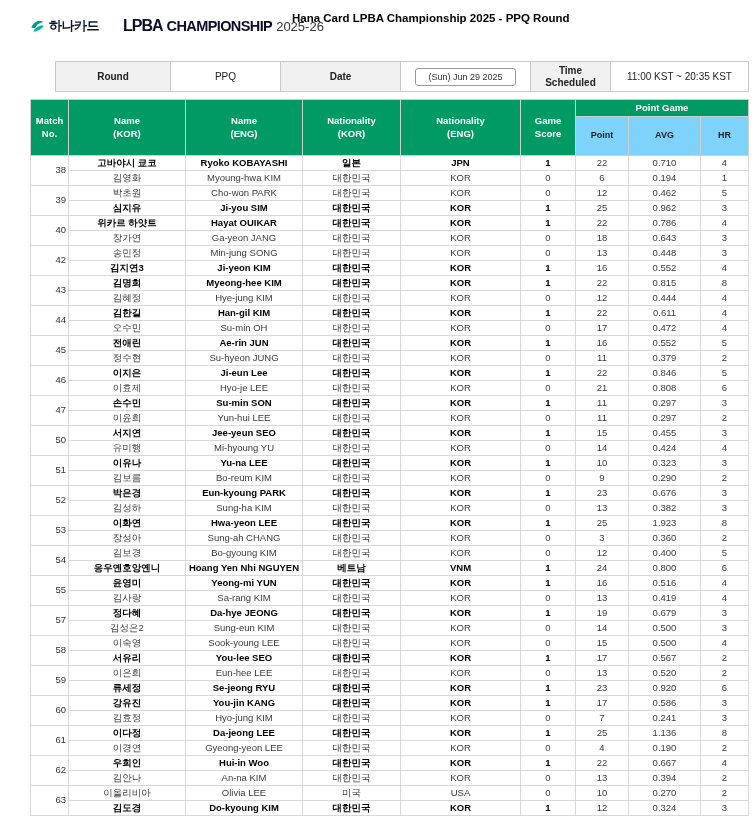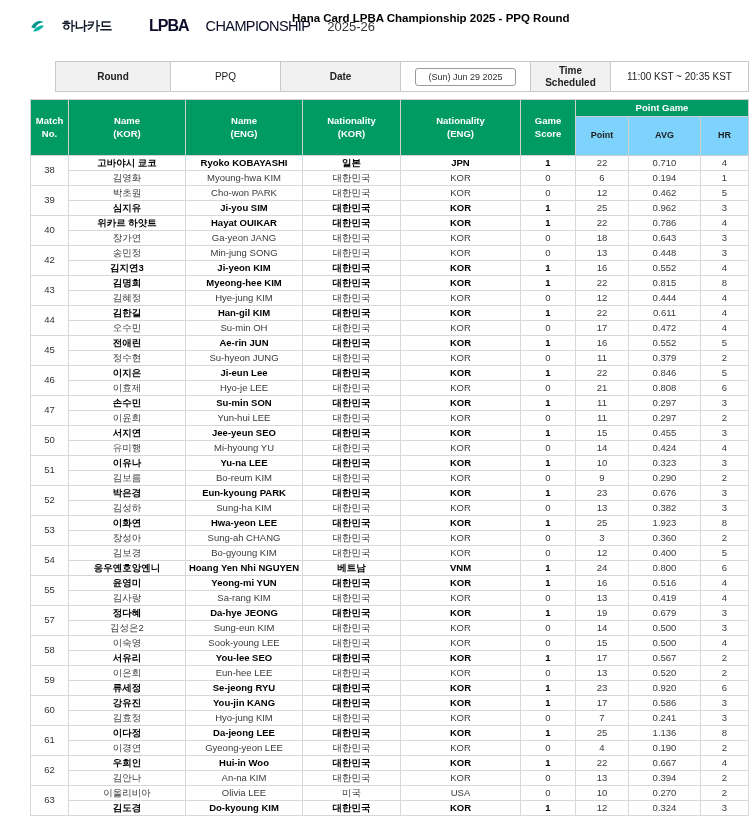--- a/index.html
+++ b/index.html
@@ -3,43 +3,43 @@
 <meta charset="utf-8">
 <style>
   :root { --header-bg:#009a64; --teal:#009590; }
   * { box-sizing:border-box; }
   html,body { margin:0; padding:0; }
   body { width:754px; background:#fff; color:#222; font-family:"Liberation Sans", sans-serif; }
   .page { padding:12px 6px 8px 30px; }
 
   
   .topbar { display:flex; align-items:flex-start; margin-bottom:9px; }
-  .brand { width:262px; display:flex; align-items:center; gap:17px; padding-top:5px; flex-shrink:0; }
+  .brand { width:262px; display:flex; align-items:center; gap:4px; padding-top:5px; flex-shrink:0; }
   .hana-sym { display:inline-flex; }
   .hana-text { font-weight:bold; font-size:13px; color:#101828; letter-spacing:-0.5px; white-space:nowrap; }
   .lpba { font-size:16px; font-weight:bold; color:#0c0c2a; letter-spacing:-1px; white-space:nowrap; margin-left:20px; }
-  .champ { font-size:14.5px; font-weight:normal; color:#0c0c2a; letter-spacing:-0.6px; white-space:nowrap; }
+  .champ { font-size:14.5px; font-weight:bold; color:#0c0c2a; letter-spacing:-0.6px; white-space:nowrap; }
   .season { font-size:13px; color:#333; white-space:nowrap; }
   .titles { flex:1; min-width:0; }
   .page-title { font-size:11.5px; font-weight:bold; color:#000; line-height:1.2; }
   .subtitle { margin-top:4px; background:#eaeaea; border-bottom:1px solid #d5d5d5; font-size:11px; font-weight:bold; color:#1c1c1c; padding:2px 5px; }
 
   
   .info-table { border-collapse:collapse; table-layout:fixed; width:calc(100% - 25px); margin-left:25px; margin-bottom:7px;margin-top:26px; }
   .info-table td { border:1px solid #c9c9c9; text-align:center; vertical-align:middle; height:30px; font-size:10px; padding:2px; color:#222; }
   .info-table td.label { background:#f1f1f1; font-weight:bold; white-space:pre-line; line-height:1.2; }
   .date-box { display:inline-block; border:1px solid #9a9a9a; border-radius:3px; background:#fff; padding:3px 12px; font-size:9px; color:#333; cursor:pointer; }
 
   
   .match-table { border-collapse:collapse; table-layout:fixed; width:100%; border:1px solid #b8b8b8; }
   .match-table th { border:1px solid #cfcfcf; background:var(--header-bg); color:#fff; font-size:9.5px; font-weight:bold; white-space:pre-line; line-height:1.3; padding:2px 1px; }
   .match-table thead tr.r1 th { height:16px; }
   .match-table th.sub { background:#7dd3fc; color:#1e1e1e; font-size:9px; height:13px; padding:13px; }
   .match-table td { border:1px solid #d8d8d8; text-align:center; vertical-align:middle; font-size:9.5px; height:15px; padding:0 2px; color:#3a3a3a; line-height:1.1; overflow:hidden; white-space:nowrap; }
-  .match-table td.c-no { color:#333; }
+  .match-table td.c-no { color:#333;text-align:right; }
   .match-table td.b { font-weight:bold; color:#000; }
 </style>
 </head>
 <body>
 
 <div class="page">
 
   <div class="topbar">
     <div class="brand">
       <span class="hana-sym">

